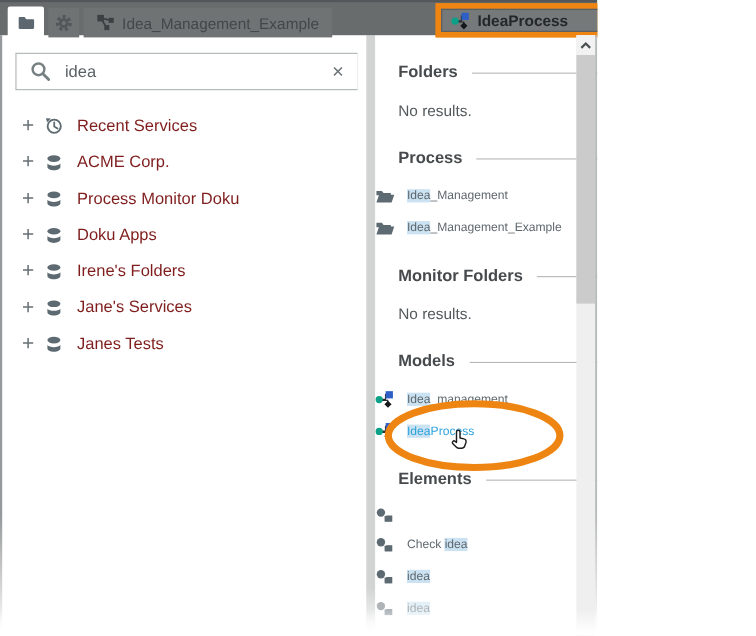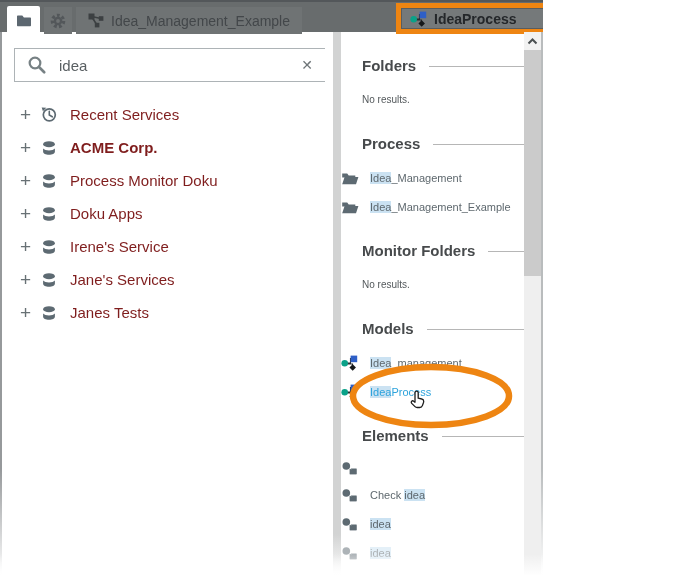--- a/index.html
+++ b/index.html
@@ -50,21 +50,21 @@
              background:linear-gradient(#d2d3d3 92%, #fff); z-index:5; }
 
   
   .right-panel { position:absolute; left:325px; top:32px; width:319px; bottom:0;
                  padding-top:24px; background:#fff; overflow:hidden; }
   .section-title { display:flex; align-items:center; padding-left:37px; padding-right:23px;
                    margin:24px 0 14px; font-weight:bold; color:#474a4c;
                    font-size:15px; line-height:20px; }
   .section:first-child .section-title { margin-top:0; }
   .section-title .rule { flex:1; height:1px; background:#b6b6b6; margin-left:13px; }
-  .no-results { padding-left:37px; font-size:10px; color:#54595c; line-height:20px; }
+  .no-results { padding-left:37px; font-size:14px; color:#54595c; line-height:20px; }
   .result-row { display:flex; align-items:center; gap:11px; padding-left:16px;
                 font-size:11px; line-height:20px; color:#5e686e; cursor:pointer; }
   .result-row + .result-row { margin-top:9px; }
   .result-icon { width:18px; height:16px; flex:0 0 18px; display:flex; align-items:center; }
   .hl { background:#cbe2f2; }
   .row-selected .result-label { color:#2da3dc; }
   .row-faded { opacity:.5; }
 
   
   .scrollbar { position:absolute; right:2px; top:32px; width:17px; bottom:0;
@@ -151,21 +151,21 @@
   </div>
 
   <div class="tree-row">
     <span class="tree-plus">+</span>
     <span class="tree-icon">
   <svg width="18" height="16" viewBox="0 0 17 16">
     <ellipse cx="8.5" cy="4.2" rx="5.9" ry="3" fill="#5d6a72"></ellipse>
     <path d="M2.6 8.6 c1.1 1.2 3.2 2 5.9 2 s4.8-.8 5.9-2 v3.2 c0 1.7-2.6 3-5.9 3 s-5.9-1.3-5.9-3 z" fill="#5d6a72"></path>
   </svg>
 </span>
-    <span class="tree-label" style="font-weight: bold; text-align: center;">ACME Corp.</span>
+    <span class="tree-label" style="font-weight: normal; text-align: center;">ACME Corp.</span>
   </div>
 
   <div class="tree-row">
     <span class="tree-plus">+</span>
     <span class="tree-icon">
   <svg width="18" height="16" viewBox="0 0 17 16">
     <ellipse cx="8.5" cy="4.2" rx="5.9" ry="3" fill="#5d6a72"></ellipse>
     <path d="M2.6 8.6 c1.1 1.2 3.2 2 5.9 2 s4.8-.8 5.9-2 v3.2 c0 1.7-2.6 3-5.9 3 s-5.9-1.3-5.9-3 z" fill="#5d6a72"></path>
   </svg>
 </span>
@@ -184,21 +184,21 @@
   </div>
 
   <div class="tree-row">
     <span class="tree-plus">+</span>
     <span class="tree-icon">
   <svg width="18" height="16" viewBox="0 0 17 16">
     <ellipse cx="8.5" cy="4.2" rx="5.9" ry="3" fill="#5d6a72"></ellipse>
     <path d="M2.6 8.6 c1.1 1.2 3.2 2 5.9 2 s4.8-.8 5.9-2 v3.2 c0 1.7-2.6 3-5.9 3 s-5.9-1.3-5.9-3 z" fill="#5d6a72"></path>
   </svg>
 </span>
-    <span class="tree-label">Irene's Service</span>
+    <span class="tree-label">Irene's Folders</span>
   </div>
 
   <div class="tree-row">
     <span class="tree-plus">+</span>
     <span class="tree-icon">
   <svg width="18" height="16" viewBox="0 0 17 16">
     <ellipse cx="8.5" cy="4.2" rx="5.9" ry="3" fill="#5d6a72"></ellipse>
     <path d="M2.6 8.6 c1.1 1.2 3.2 2 5.9 2 s4.8-.8 5.9-2 v3.2 c0 1.7-2.6 3-5.9 3 s-5.9-1.3-5.9-3 z" fill="#5d6a72"></path>
   </svg>
 </span>

